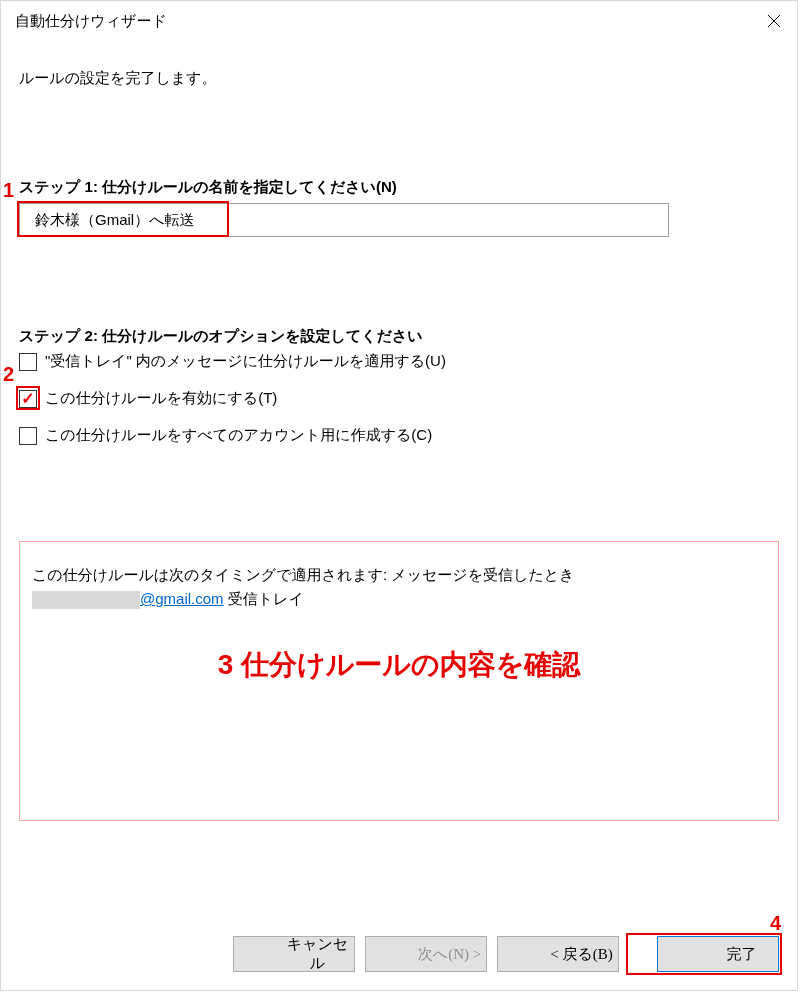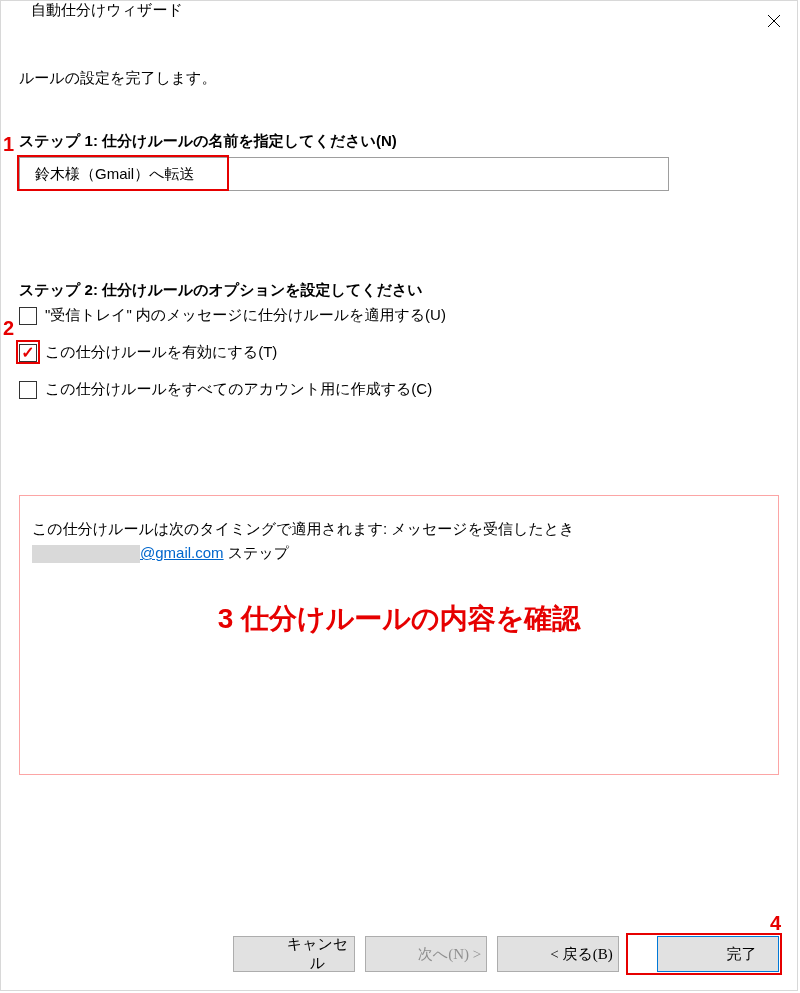--- a/index.html
+++ b/index.html
@@ -19,23 +19,23 @@
     .window {
       width: 798px;
       height: 991px;
       border: 1px solid #d8d8d8;
       background: #ffffff;
       position: relative;
     }
     .titlebar {
       height: 40px;
       display: flex;
+      align-items: center;
       padding: 0 14px;
       position: relative;
-      margin-left: 16px;
     }
     .titlebar-title {
       font-size: 15px;
       color: #000;
     }
     .close-btn {
       position: absolute;
       right: 0;
       top: 0;
       width: 46px;
@@ -48,21 +48,21 @@
     .close-btn svg {
       width: 14px;
       height: 14px;
     }
     .content {
       padding: 28px 18px 0 18px;
     }
     .heading {
       font-size: 15px;
       color: #000;
-      margin-bottom: 44px;
+      margin-bottom: 90px;
     }
     .step-label {
       font-size: 15px;
       color: #000;
       margin-bottom: 6px;
       font-weight: bold;
     }
     .name-input-wrap {
       position: relative;
       margin-bottom: 90px;
@@ -232,21 +232,21 @@
       </div>
       <div class="checkbox-row">
         <span class="checkbox"></span>
         <span class="checkbox-label">この仕分けルールをすべてのアカウント用に作成する(C)</span>
       </div>
     </div>
 
     <div class="desc-box">
       <div class="desc-line">この仕分けルールは次のタイミングで適用されます: メッセージを受信したとき</div>
       <div class="desc-line">
-        <span class="redacted"></span><span class="email-link">@gmail.com</span><span> ステップ</span>
+        <span class="redacted"></span><span class="email-link">@gmail.com</span><span> 受信トレイ</span>
       </div>
       <div class="annotation-3">3 仕分けルールの内容を確認</div>
     </div>
   </div>
 
   <div class="button-row">
     <button class="btn">キャンセル</button>
     <button class="btn disabled">次へ(N) &gt;</button>
     <button class="btn">&lt; 戻る(B)</button>
     <div class="btn-finish-wrap">

